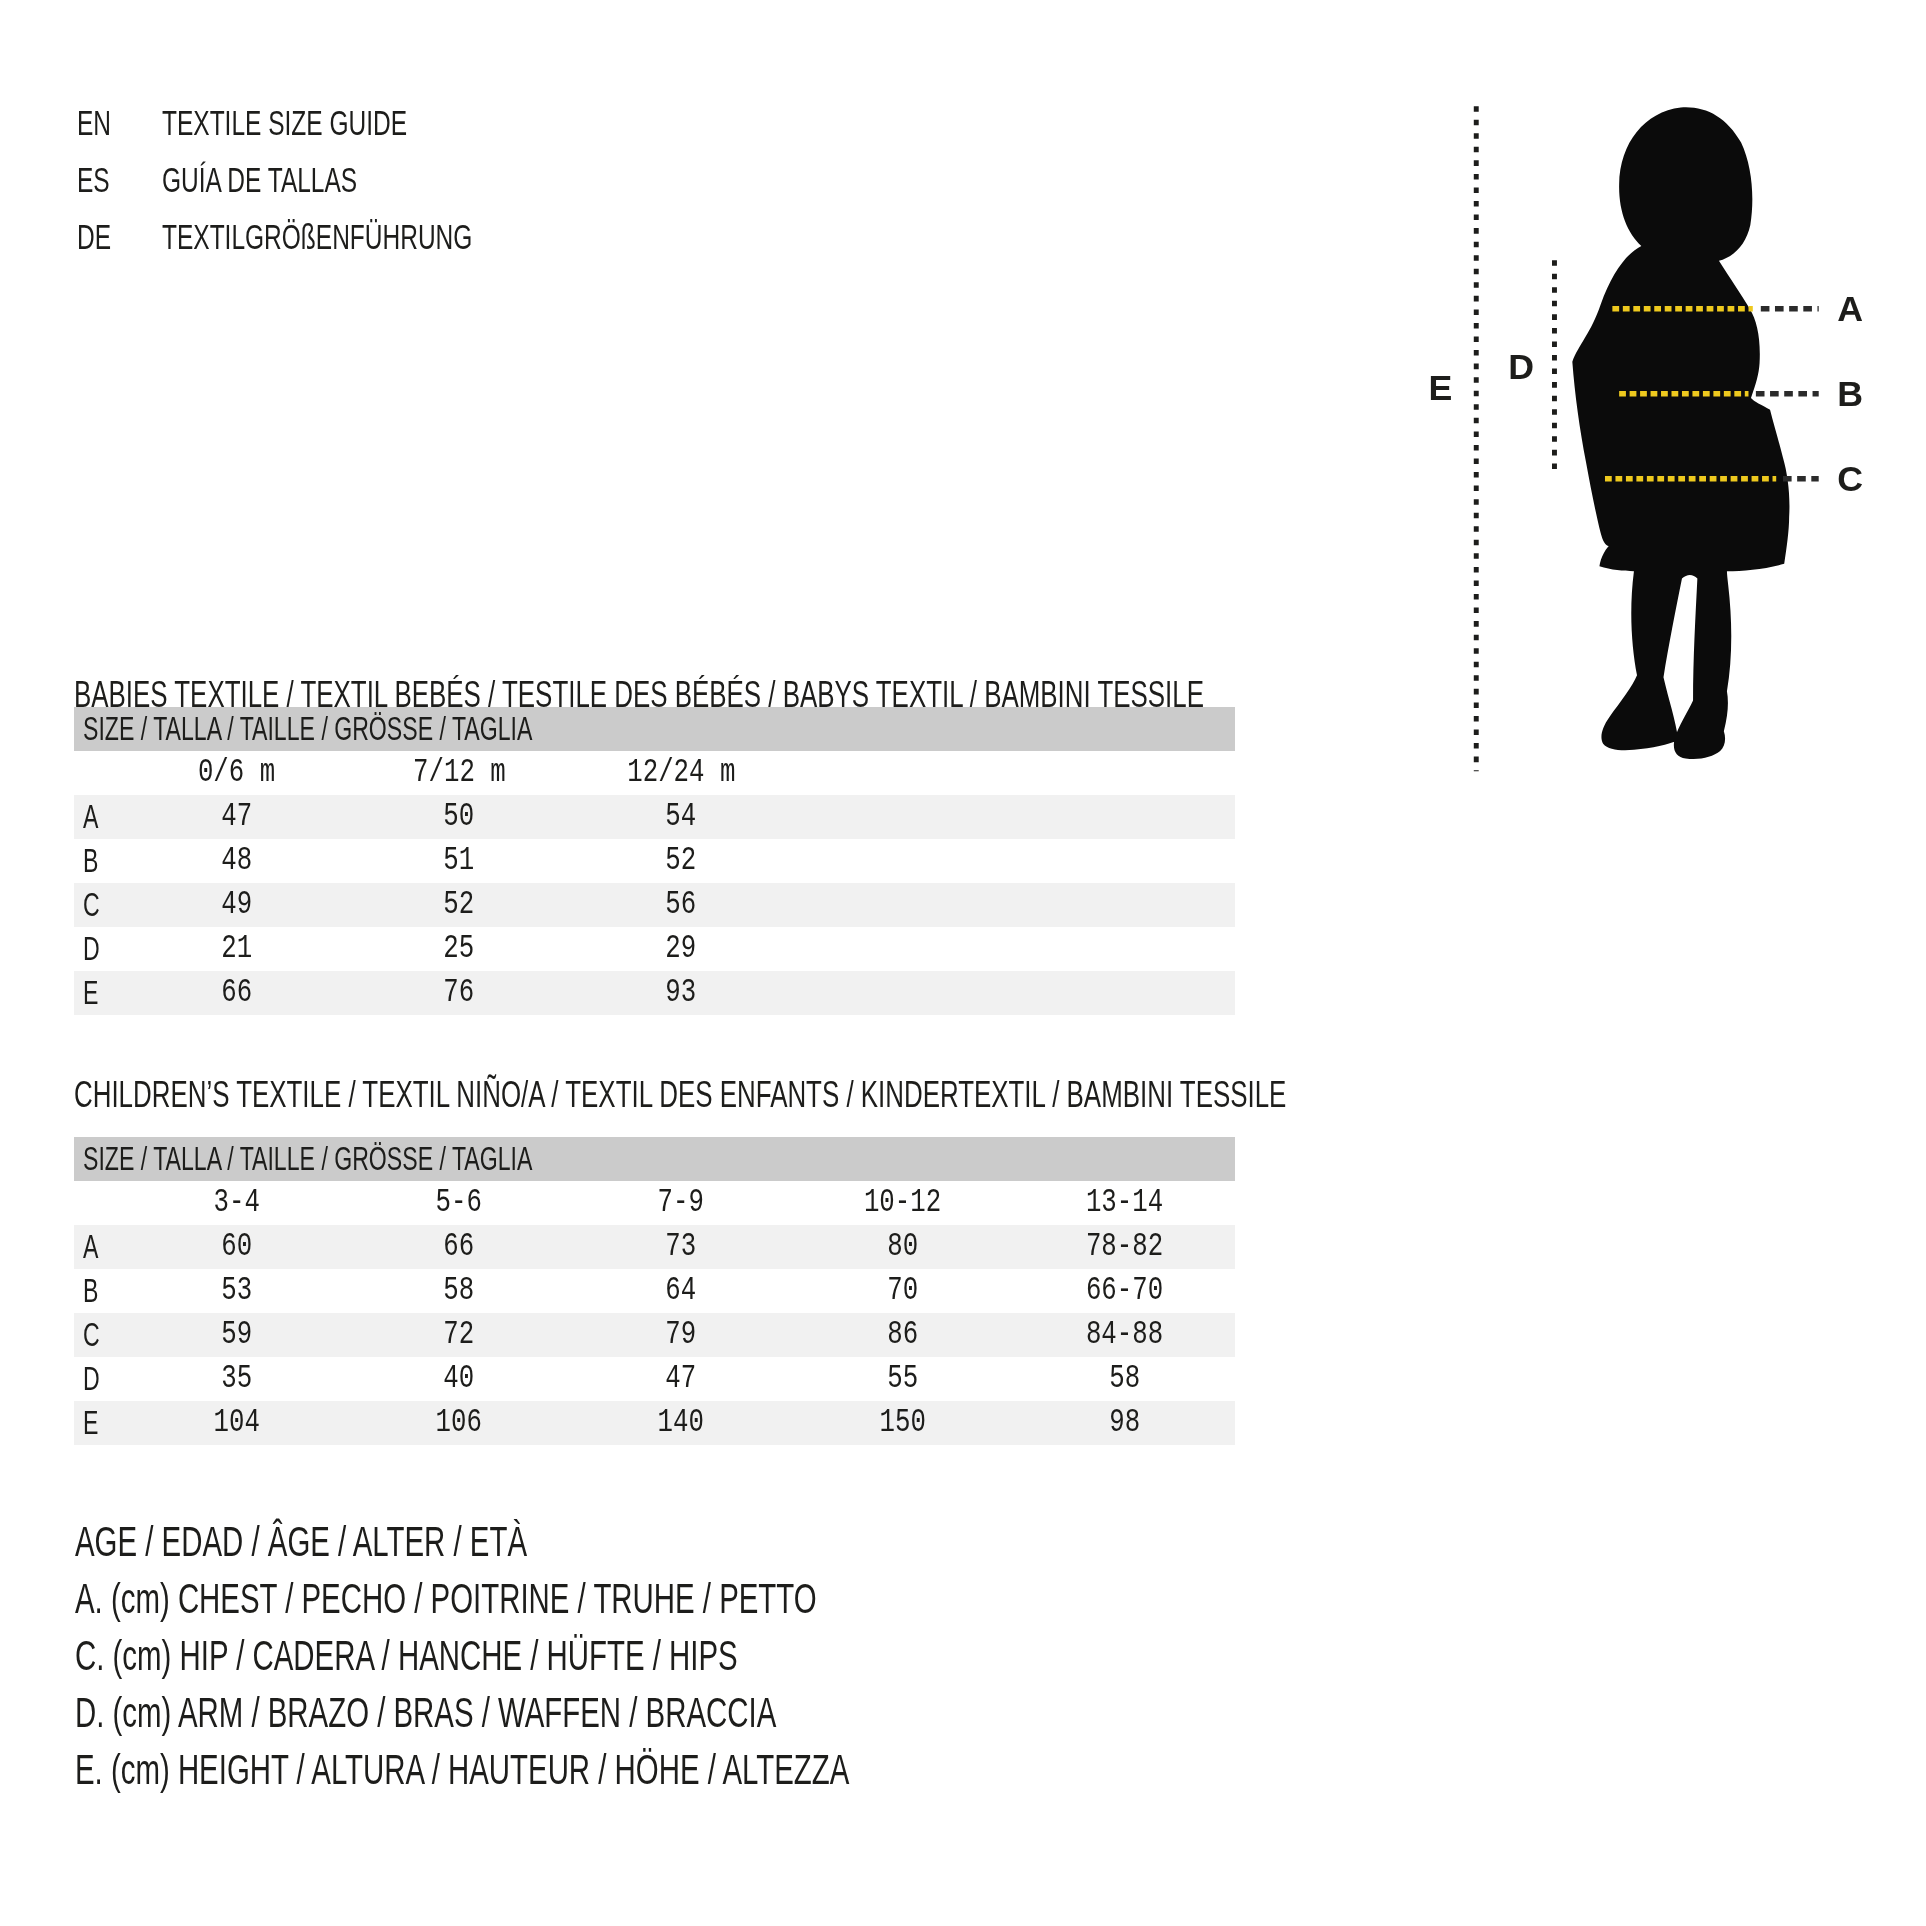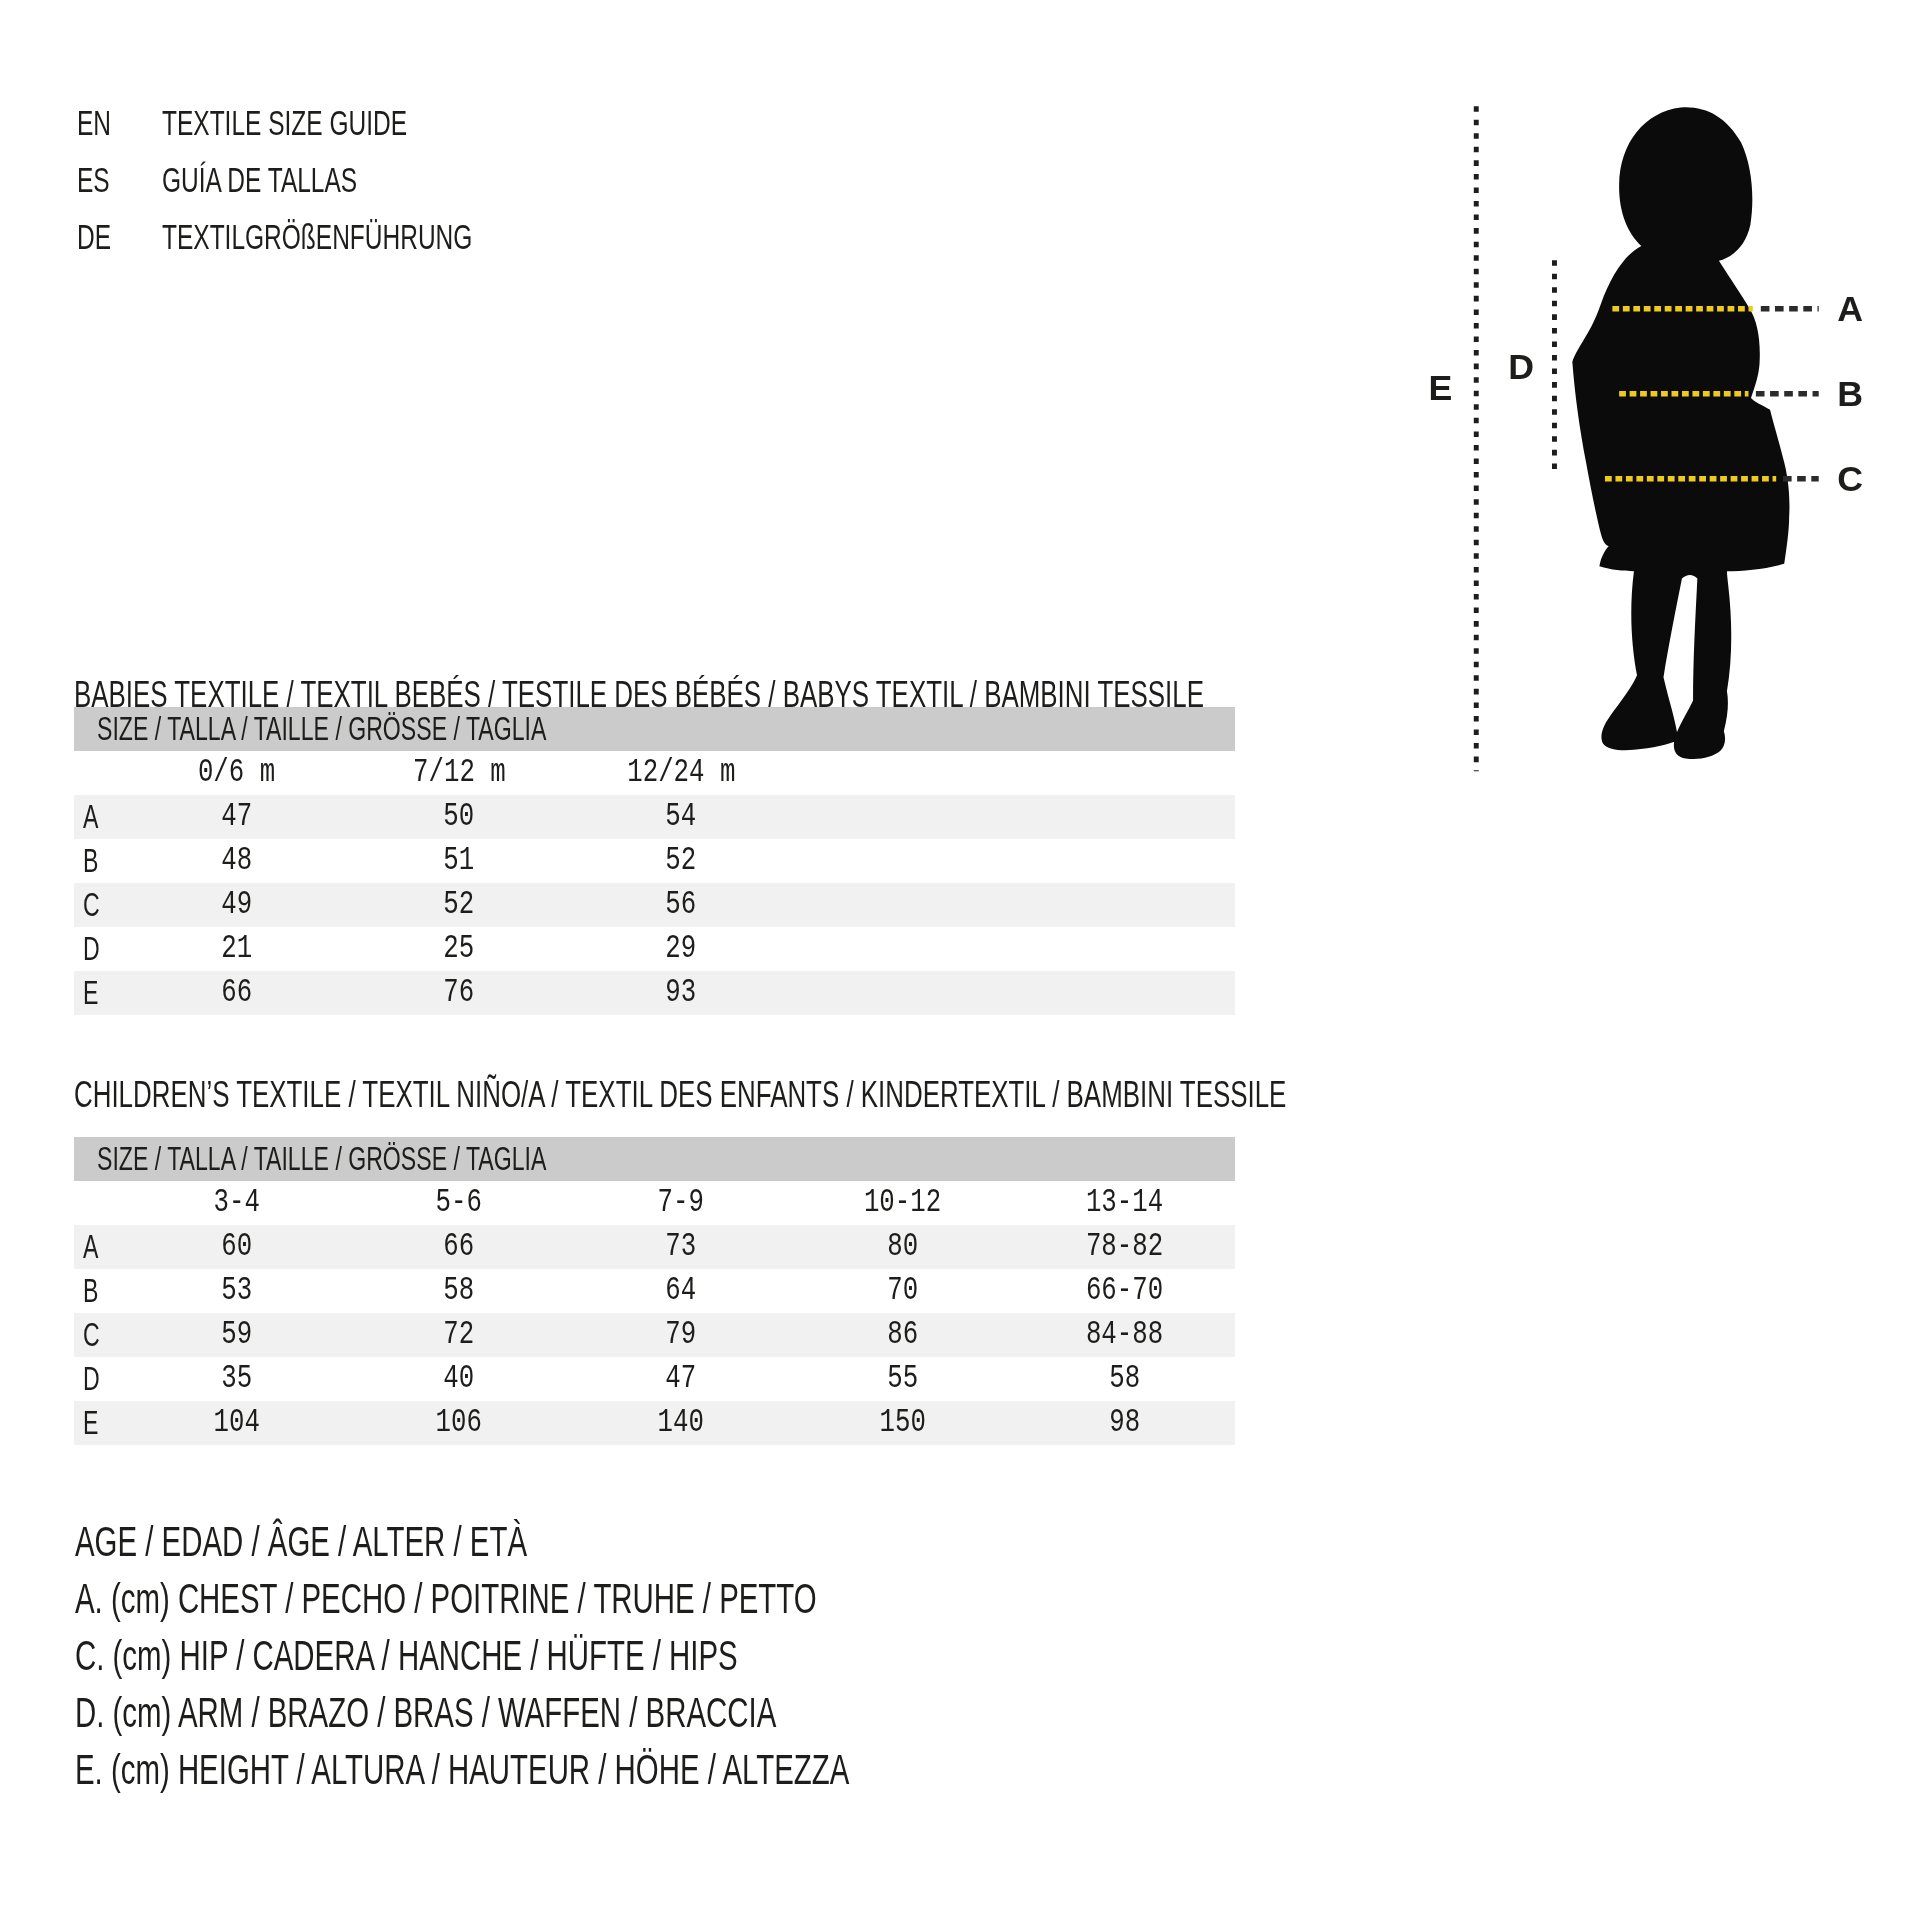--- a/index.html
+++ b/index.html
@@ -18,21 +18,21 @@
 
   
   .sec-title{position:absolute;left:74px;height:44px;line-height:44px;font-size:37px;}
   .sec-title.babies{top:641px;margin-top:32px;}
   .sec-title.children{top:1073px;}
 
   
   .tbl{position:absolute;left:74px;width:1161px;}
   .tbl.babies{top:707px;}
   .tbl.children{top:1137px;}
-  .tbl .bar{height:44px;line-height:44px;background:#cbcbcb;font-size:33px;padding-left:23px;box-sizing:border-box;}
+  .tbl .bar{height:44px;line-height:44px;background:#cbcbcb;font-size:33px;padding-left:9px;box-sizing:border-box;}
   .trow{display:grid;grid-template-columns:52px 222px 222px 222px 222px 222px;height:44px;line-height:44px;font-size:33px;}
   .trow.alt{background:#f1f1f1;}
   .trow .lab{padding-left:8.6px;text-align:left;}
   .trow .val{text-align:center;font-family:Liberation Mono, monospace;}
 
   
   .legend{position:absolute;left:75px;top:1513px;}
   .legend-row{height:57px;line-height:57px;font-size:42px;}
 
   

